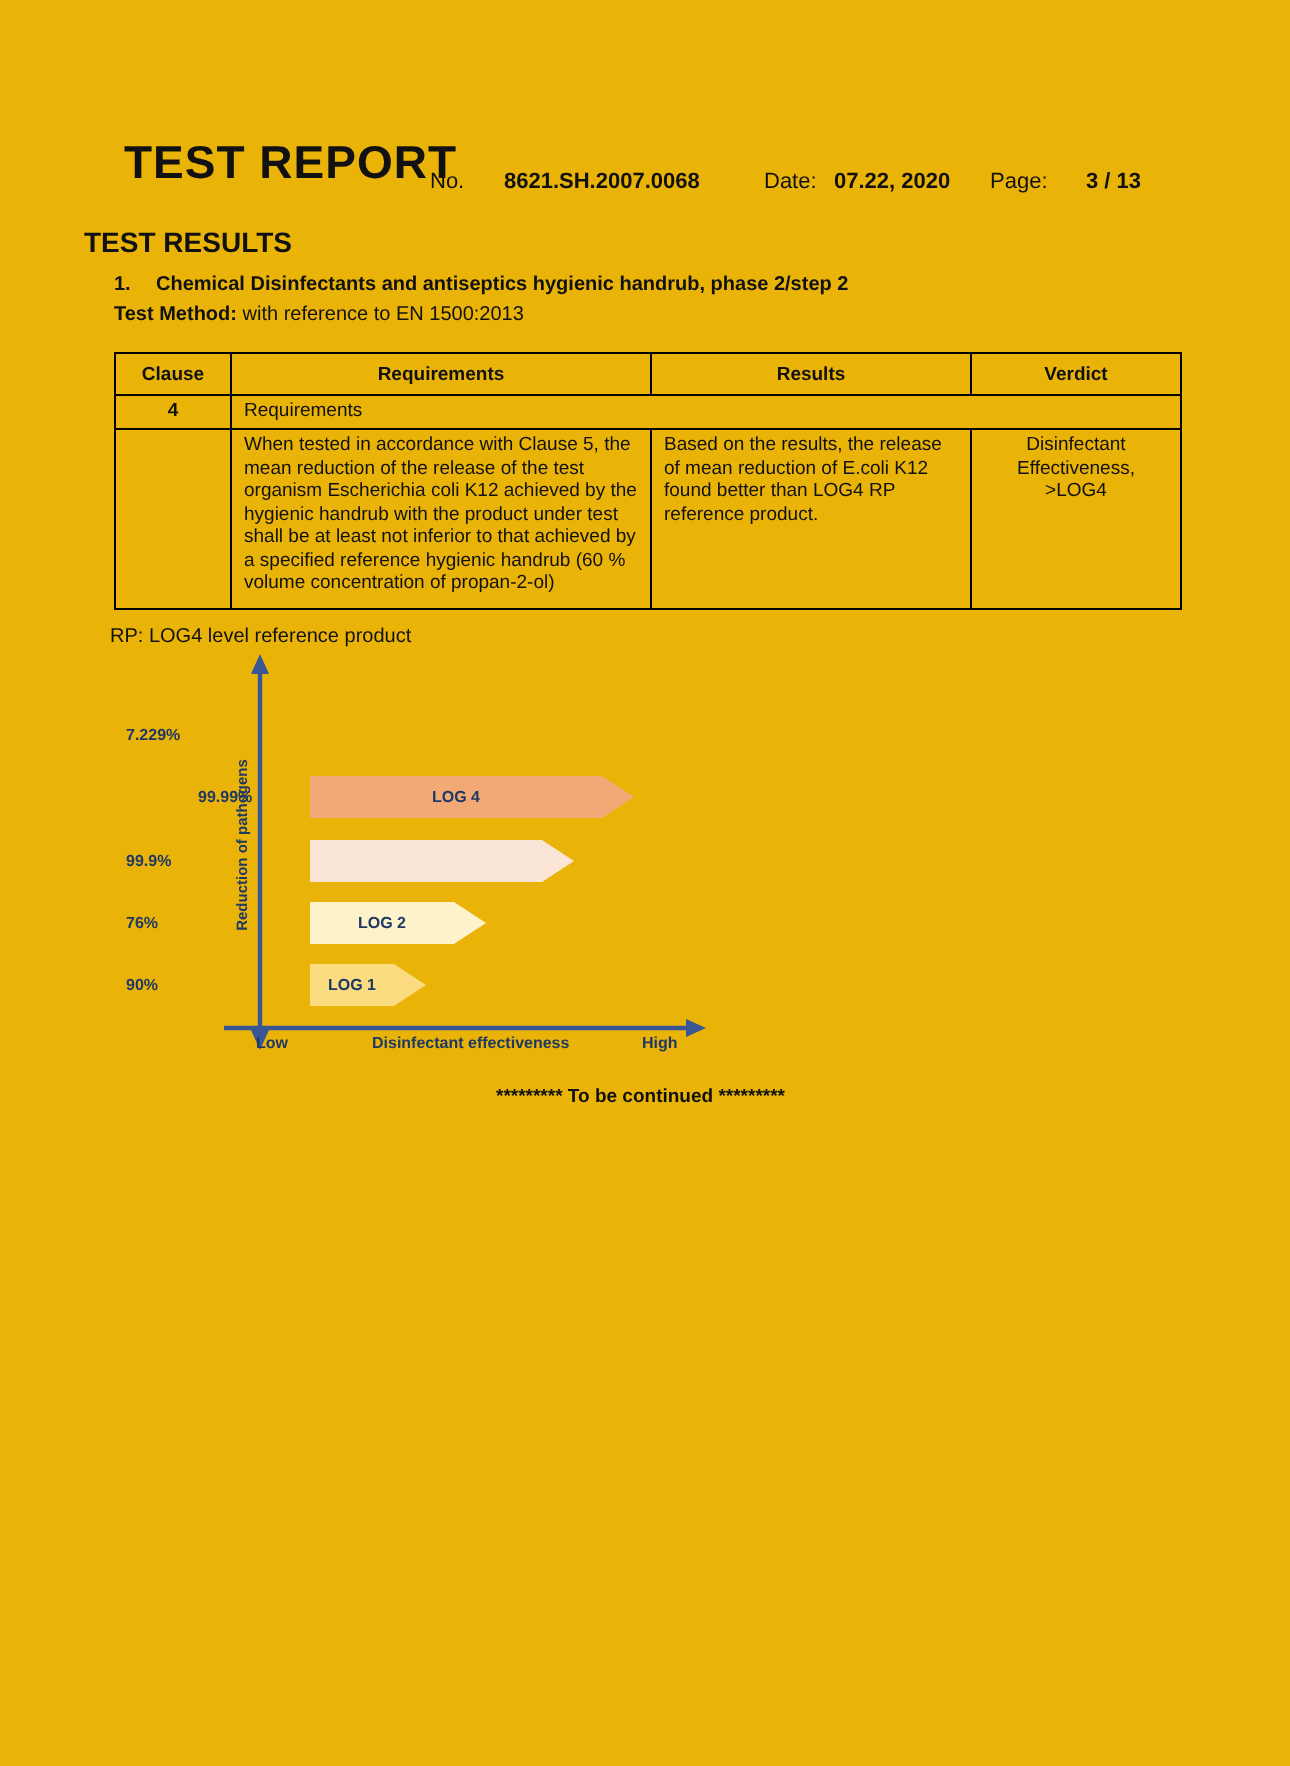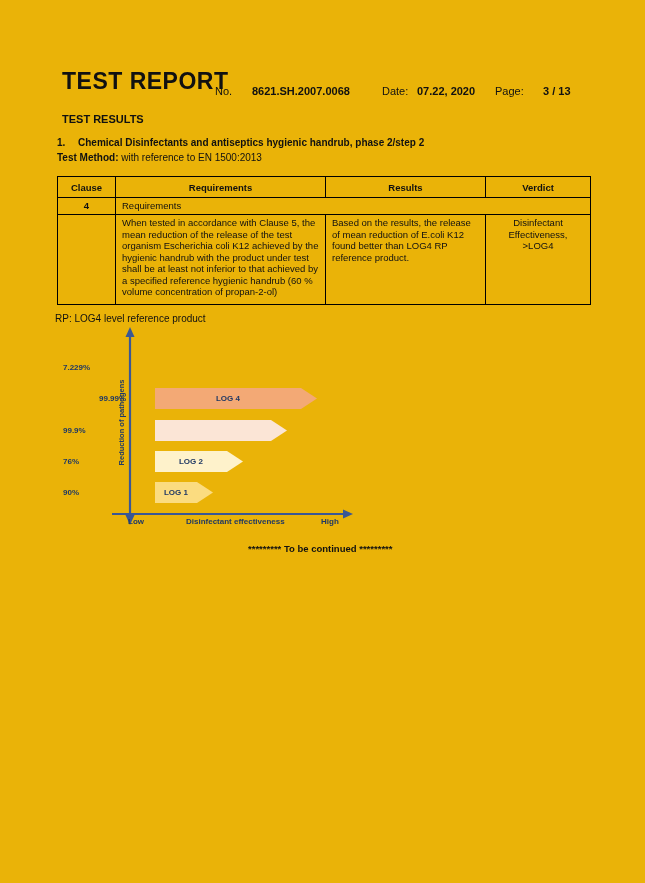--- a/index.html
+++ b/index.html
@@ -17,21 +17,21 @@
   
   .report-title {
     left: 62px; top: 68px;
     font-size: 23px; font-weight: bold; letter-spacing: 0.5px;
     color: #111;
   }
   .meta { font-size: 11px; top: 85px; white-space: nowrap; color: #111; }
   .meta.bold { font-weight: bold; }
 
   
-  .results-heading { left: 62px; top: 113px; font-size: 11px; font-weight: bold; color: #111; }
+  .results-heading { left: 42px; top: 113px; font-size: 14px; font-weight: bold; color: #111; }
   .item-number { left: 57px; top: 137px; font-size: 10px; font-weight: bold; color: #111; }
   .item-title  { left: 78px; top: 137px; font-size: 10px; font-weight: bold; color: #111; }
   .method-line { left: 57px; top: 152px; font-size: 10px; color: #111; }
   .method-line .lbl { font-weight: bold; }
 
   
   table.results-table {
     position: absolute; left: 57px; top: 176px;
     width: 533px; border-collapse: collapse; table-layout: fixed;
     font-size: 9.5px; color: #111; border-radius: 32px;

